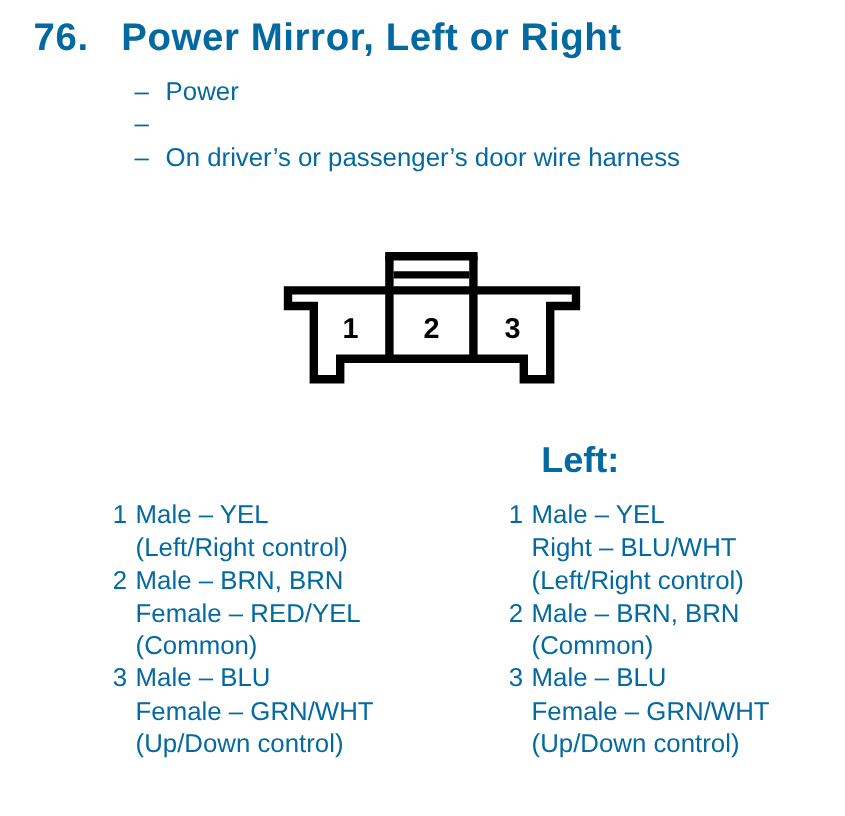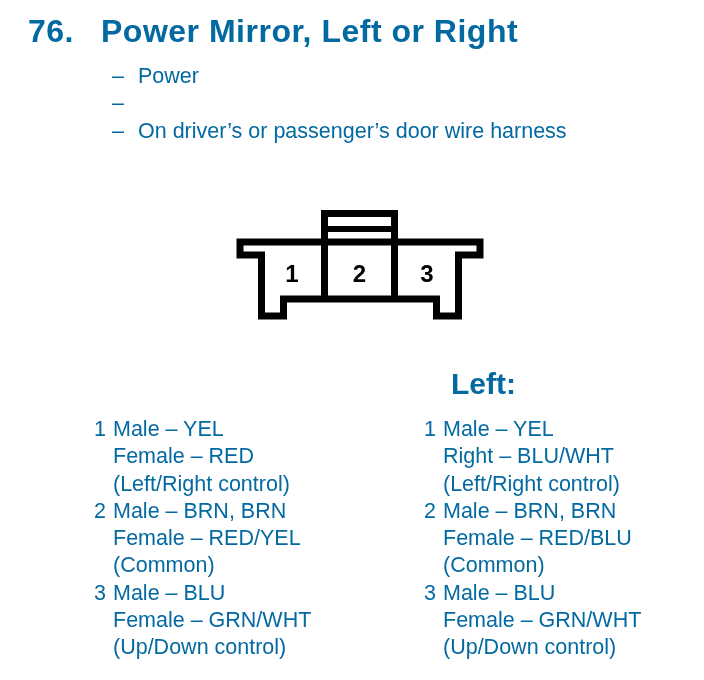--- a/index.html
+++ b/index.html
@@ -82,21 +82,20 @@
     <text x="292" y="282" text-anchor="middle" fill="#000000">1</text>
     <text x="359.5" y="282" text-anchor="middle" fill="#000000">2</text>
     <text x="427" y="282" text-anchor="middle" fill="#000000">3</text>
   </svg>
 
   <div class="abs pin-list left">
     <div class="pin">
       <span class="pin-num">1</span>
       <div class="pin-lines">
         <div>Male – YEL</div>
-        <div>Female – RED</div>
         <div>(Left/Right control)</div>
       </div>
     </div>
     <div class="pin">
       <span class="pin-num">2</span>
       <div class="pin-lines">
         <div>Male – BRN, BRN</div>
         <div>Female – RED/YEL</div>
         <div>(Common)</div>
       </div>
@@ -118,21 +117,20 @@
       <div class="pin-lines">
         <div>Male – YEL</div>
         <div>Right – BLU/WHT</div>
         <div>(Left/Right control)</div>
       </div>
     </div>
     <div class="pin">
       <span class="pin-num">2</span>
       <div class="pin-lines">
         <div>Male – BRN, BRN</div>
-        <div>Female – RED/BLU</div>
         <div>(Common)</div>
       </div>
     </div>
     <div class="pin">
       <span class="pin-num">3</span>
       <div class="pin-lines">
         <div>Male – BLU</div>
         <div>Female – GRN/WHT</div>
         <div>(Up/Down control)</div>
       </div>

